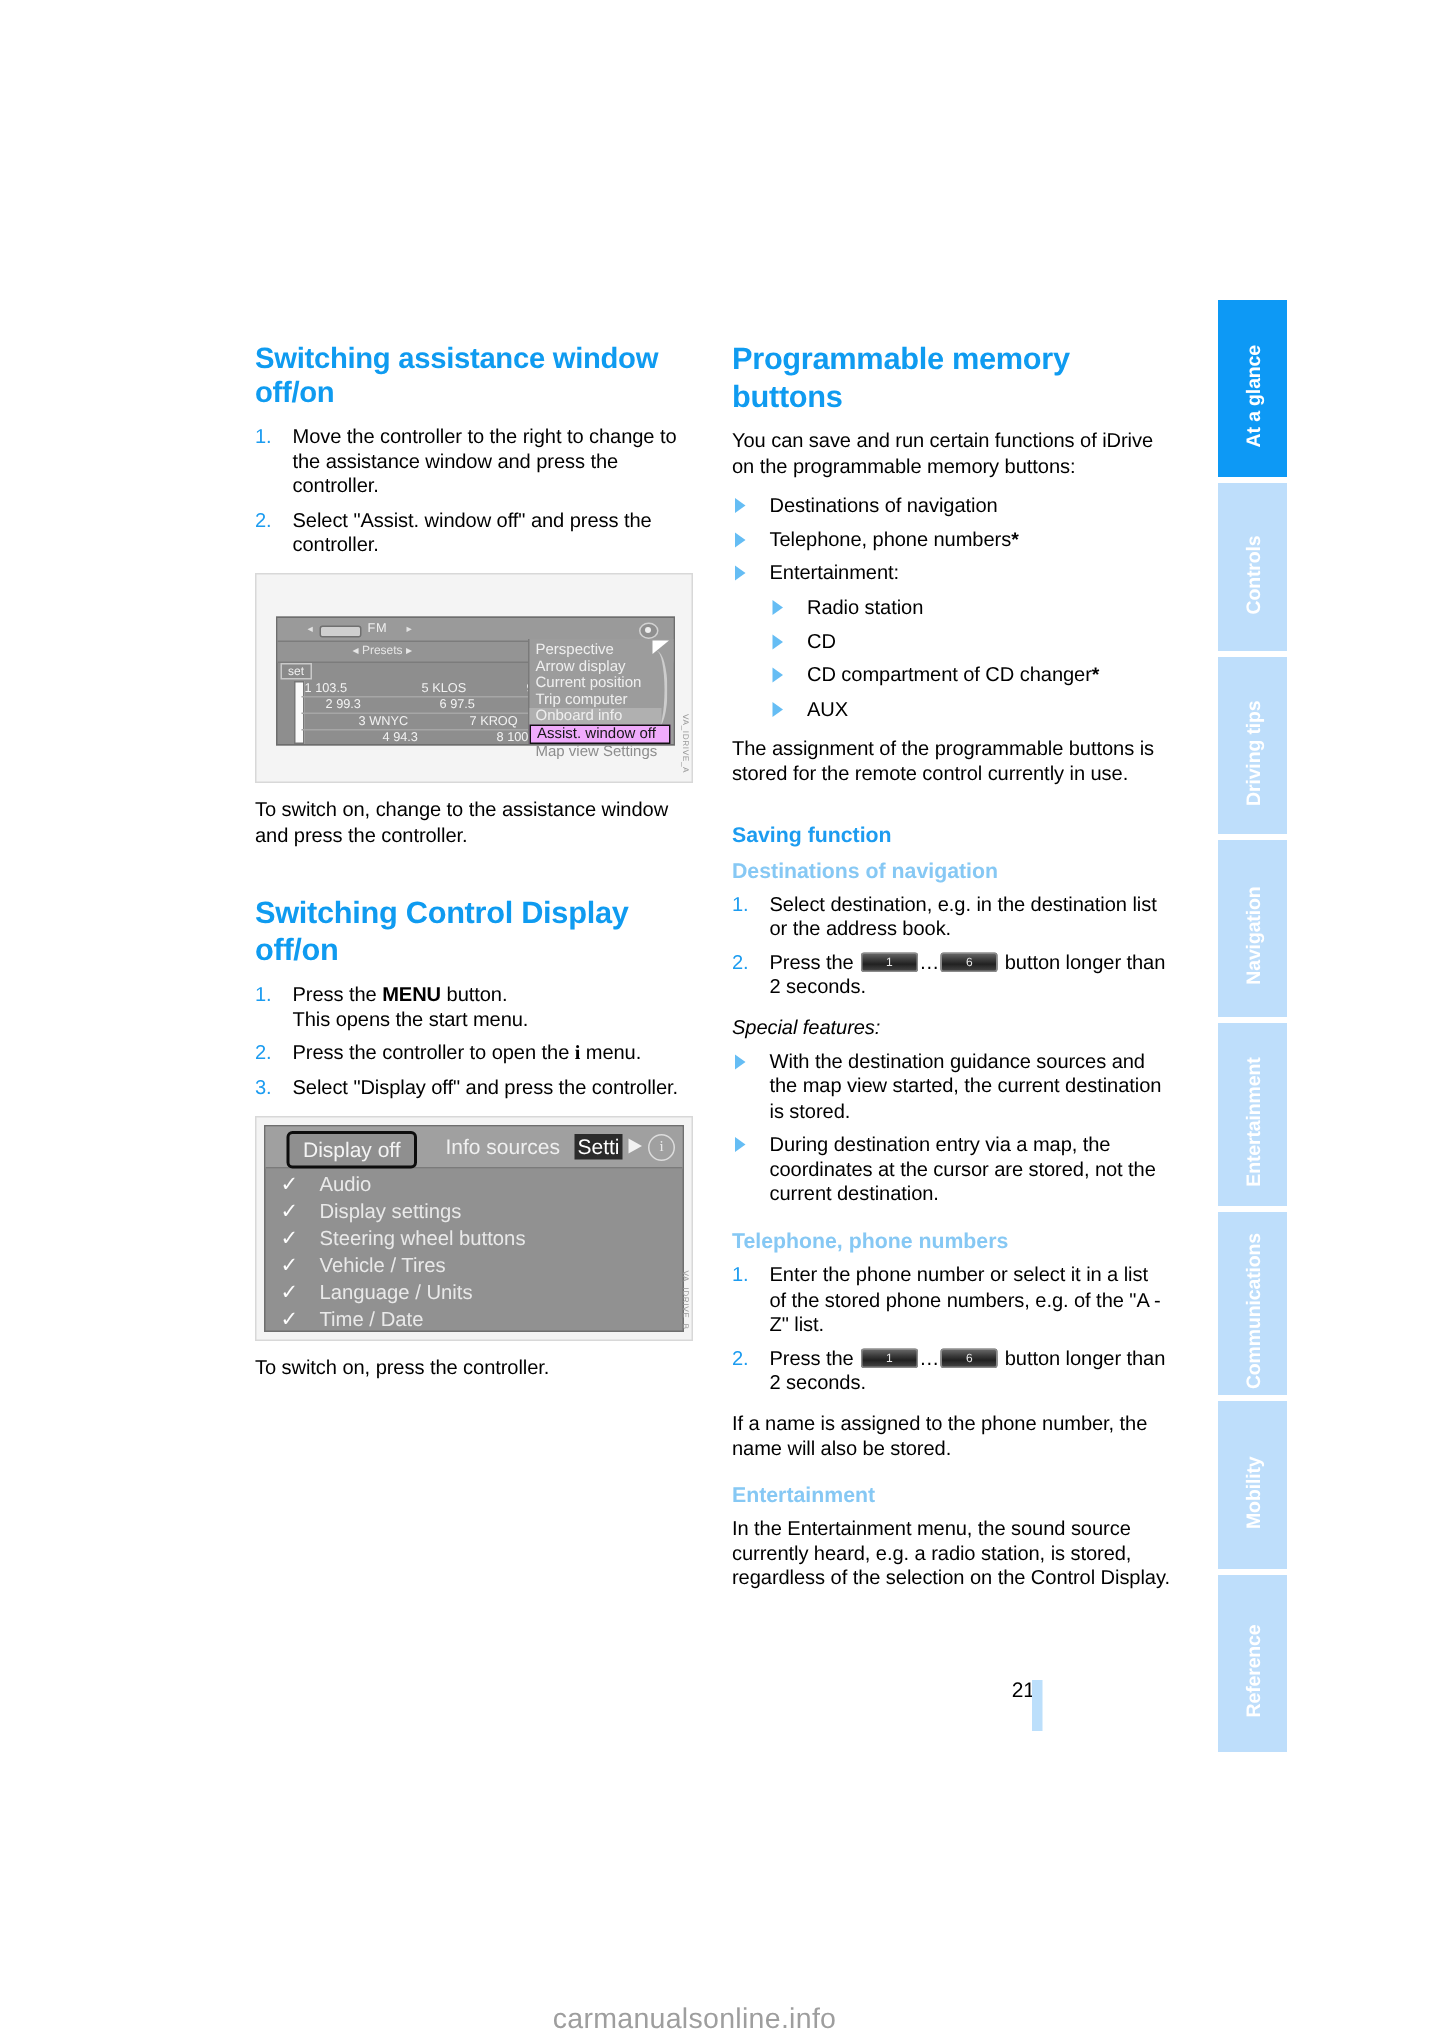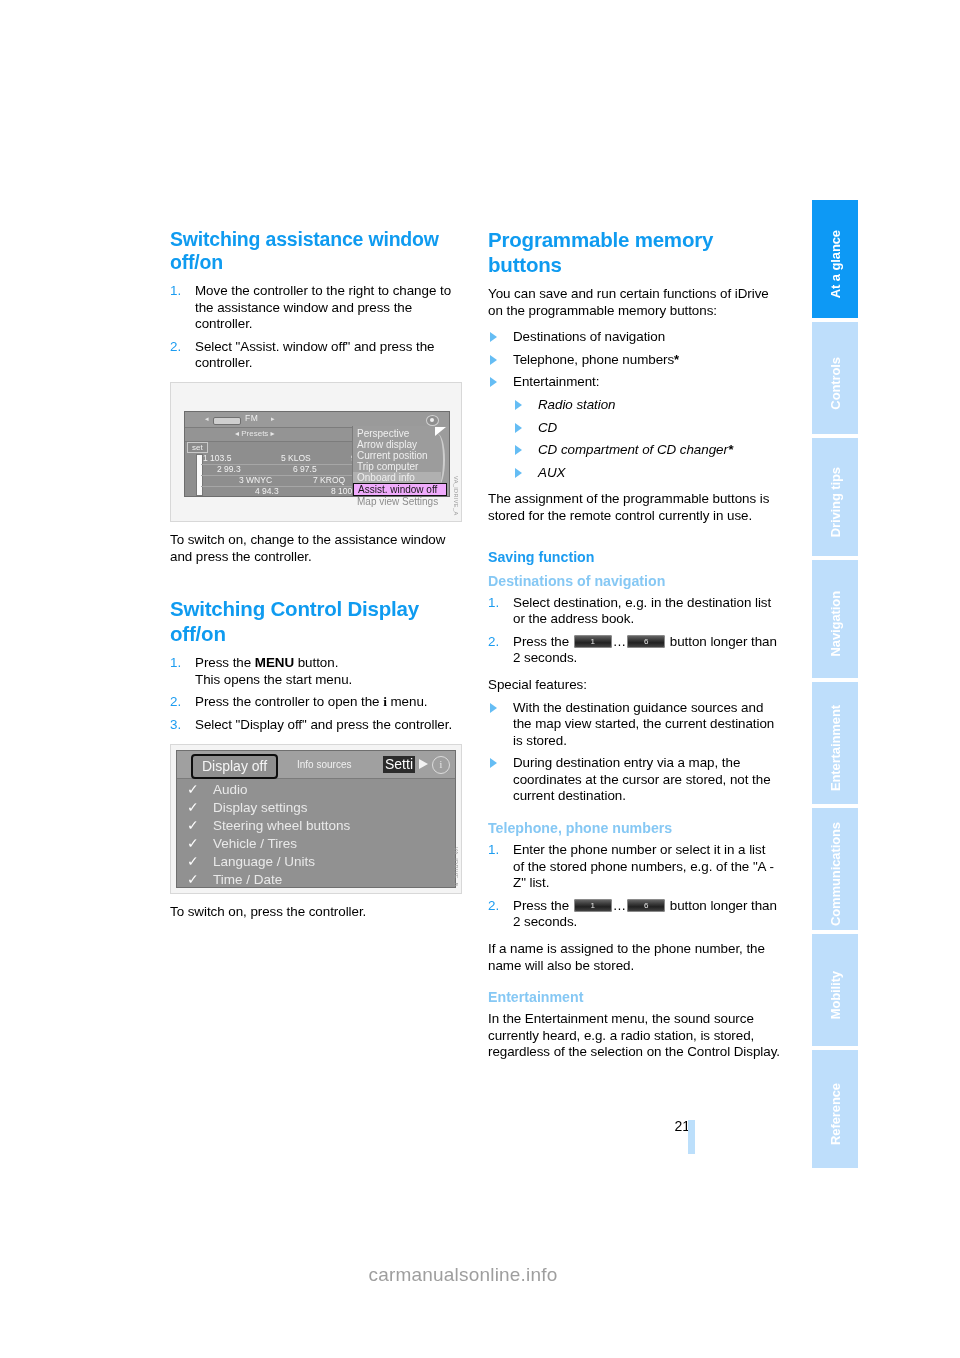--- a/index.html
+++ b/index.html
@@ -66,21 +66,21 @@
     font-weight: bold;
     color: #86c8f4;
     margin: 0 0 5px 0;
   }
   p.body {
     font-size: 13.4px;
     line-height: 16.6px;
     margin: 0 0 10px 0;
     letter-spacing: -0.05px;
   }
-  p.body.tight { margin-bottom: 6px; }
+  p.body.tight { margin-bottom: 6px; font-style: italic; }
 
   
   ol.steps {
     list-style: none;
     margin: 0 0 10px 0;
     padding: 0;
   }
   ol.steps li {
     position: relative;
     padding-left: 25px;
@@ -117,21 +117,20 @@
     left: 2px;
     top: 3px;
     width: 0; height: 0;
     border-left: 7px solid #65bdf4;
     border-top: 5px solid transparent;
     border-bottom: 5px solid transparent;
   }
   ul.tri.nested {
     margin: 0;
     padding-left: 25px;
-    font-style: italic;
   }
   ul.tri.nested > li { margin-bottom: 6px; }
 
   .b { font-weight: bold; }
   .sup { font-size: 13px; vertical-align: baseline; font-weight: bold; }
   .imenu {
     font-weight: bold;
     font-family: "Liberation Serif", serif;
     font-size: 13.4px;
   }
@@ -291,21 +290,21 @@
     position:absolute; left:14px; top:3px;
     padding: 2px 9px;
     font-size: 14px; line-height: 17px;
     color:#f4f4f4;
     background:#8f8f8f;
     border: 2px solid #0d0d0d;
     border-radius: 4px;
   }
   #fig-settings .tab-plain {
     position:absolute; left:120px; top:5px;
-    font-size: 10px; line-height: 17px;
+    font-size: 14px; line-height: 17px;
     color:#f0f0f0;
   }
   #fig-settings .tab-cut {
     position:absolute; right:40px; top:5px;
     font-size: 14px; line-height: 17px;
     color:#ffffff;
     background:#2b2b2b;
     padding: 0 2px;
   }
   #fig-settings .tri-right {
@@ -393,21 +392,21 @@
     writing-mode: vertical-rl;
     transform: rotate(180deg);
     white-space: nowrap;
     padding-bottom: 10px;
   }
 
   
   #watermark {
     position: absolute;
     left: 0;
-    top: 1264px;
+    top: 1336px;
     width: 940px;
     text-align: center;
     padding-right: 14px;
     box-sizing: border-box;
     font-size: 19px;
     color: #9e9e9e;
     letter-spacing: 0.2px;
   }
 </style>
 </head>

